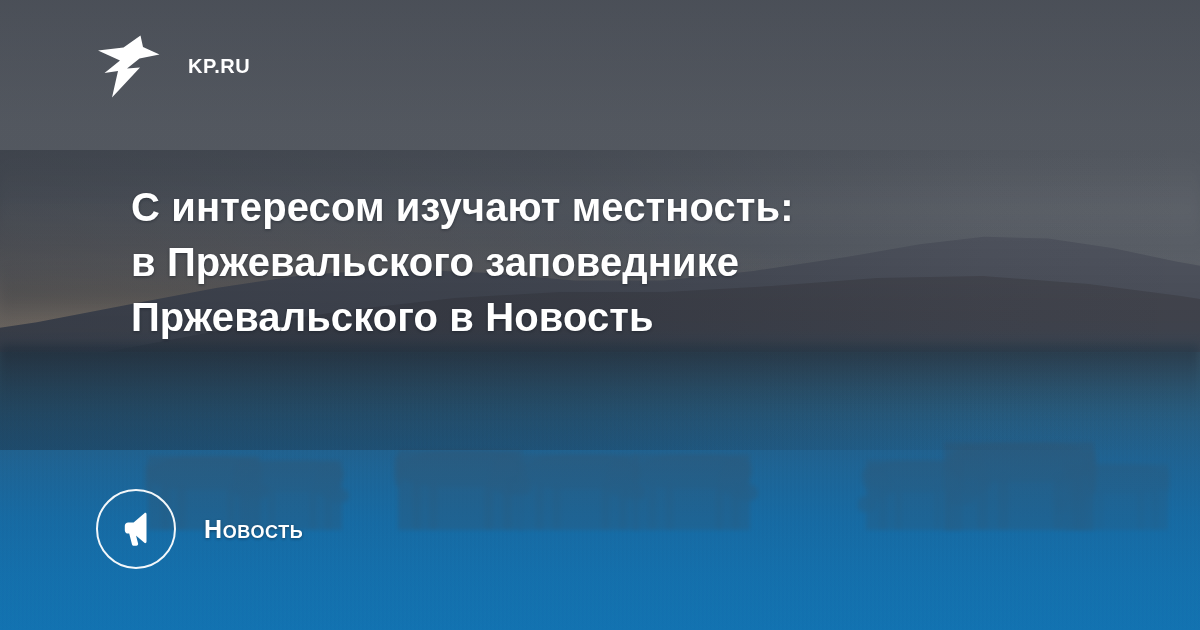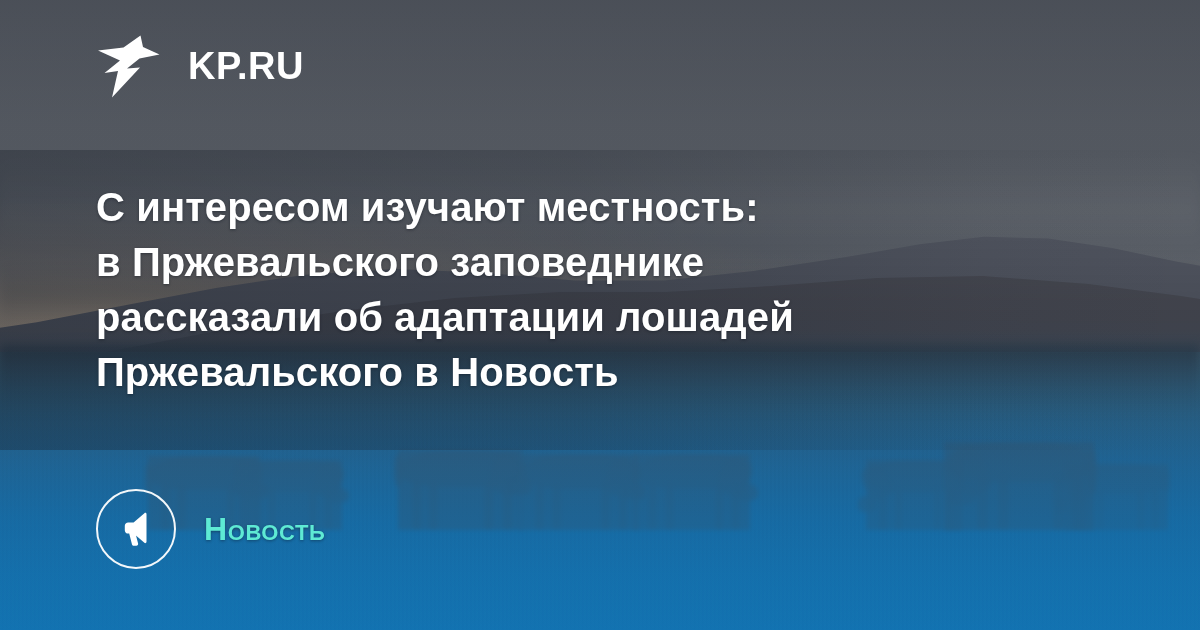--- a/index.html
+++ b/index.html
@@ -166,62 +166,62 @@
   .logo-row {
     position: absolute;
     left: 96px; top: 34px;
     display: flex;
     align-items: center;
     gap: 26px;
   }
   .logo-bird { width: 66px; height: 64px; display: block; }
   .logo-wordmark {
     color: #ffffff;
-    font-size: 38px;
+    font-size: 20px;
     font-weight: 700;
     letter-spacing: .5px;
     line-height: 1;
     white-space: nowrap;
   }
 
   .headline {
     position: absolute;
     left: 96px;
     top: 180px;
     width: 900px;
     margin: 0;
     color: #ffffff;
     font-size: 40px;
     font-weight: 600;
     line-height: 55px;
     letter-spacing: .1px;
     text-shadow: 0 1px 3px rgba(10,16,26,.42);
   }
-  .headline .hl-line { display: block; white-space: nowrap; }
+  .headline .hl-line { display: block; white-space: nowrap; margin-left: 35px; }
 
   .badge {
     position: absolute;
     left: 96px; top: 489px;
     display: flex;
     align-items: center;
     gap: 28px;
   }
   .badge-circle {
     width: 80px; height: 80px;
     border: 2px solid rgba(255,255,255,.95);
     border-radius: 50%;
     display: flex;
     align-items: center;
     justify-content: center;
     flex: 0 0 auto;
   }
   .megaphone-icon { width: 40px; height: 40px; display: block; }
   .badge-label {
-    color: #5eead4;
-    font-size: 32px;
+    color: #ffffff;
+    font-size: 25px;
     font-weight: 700;
     font-variant: small-caps;
     letter-spacing: .6px;
     white-space: nowrap;
     text-shadow: 0 1px 3px rgba(10,16,26,.40);
   }
 </style>
 </head>
 <body>
 
@@ -334,21 +334,20 @@
         <svg class="logo-bird" viewBox="0 0 66 64" aria-hidden="true">
           <path fill="#ffffff" d="M2 16.5 L27.5 13.5 L44.5 1.5 L47 13 L63.5 20.5 L43.5 24.5 L31 34.5 L44 33.5 L16 63.5 L22 37 L8.5 39 L24 26.5 Z"></path>
         </svg>
       </span>
       <span class="logo-wordmark">KP.RU</span>
     </div>
 
     <h1 class="headline">
       <span class="hl-line">С интересом изучают местность:</span>
       <span class="hl-line">в Пржевальского заповеднике</span>
-      <span class="hl-line">рассказали об адаптации лошадей</span>
       <span class="hl-line">Пржевальского в Новость</span>
     </h1>
 
     <div class="badge">
       <span class="badge-circle">
         <span>
           <svg class="megaphone-icon" viewBox="0 0 40 40" aria-hidden="true">
             <path fill="#ffffff" d="M30.5 5.2 C30.5 4.0 29.2 3.4 28.4 4.2 L17.6 13.4 L12.2 13.4 C10.3 13.4 8.8 14.9 8.8 16.8 L8.8 21.2 C8.8 23.1 10.3 24.6 12.2 24.6 L13.2 24.6 L16.0 35.4 C16.2 36.2 17.0 36.8 17.9 36.8 L20.4 36.8 C21.6 36.8 22.4 35.7 22.1 34.6 L19.5 24.6 L17.6 24.6 L28.4 33.8 C29.2 34.6 30.5 34.0 30.5 32.8 Z"></path>
           </svg>
         </span>

